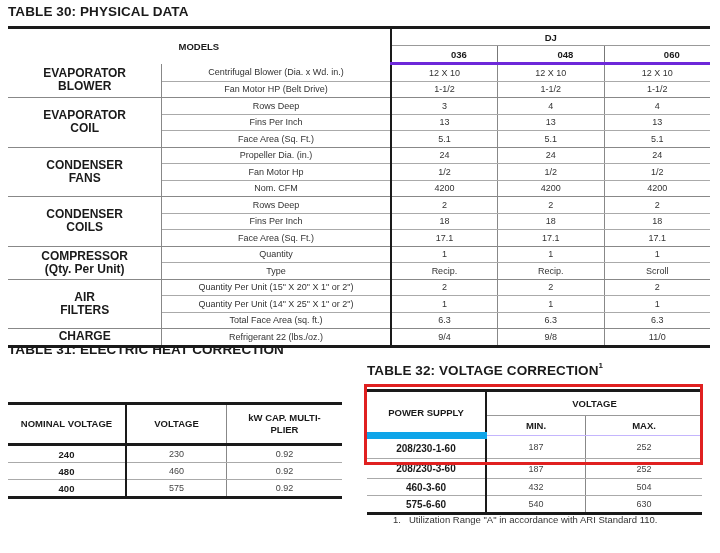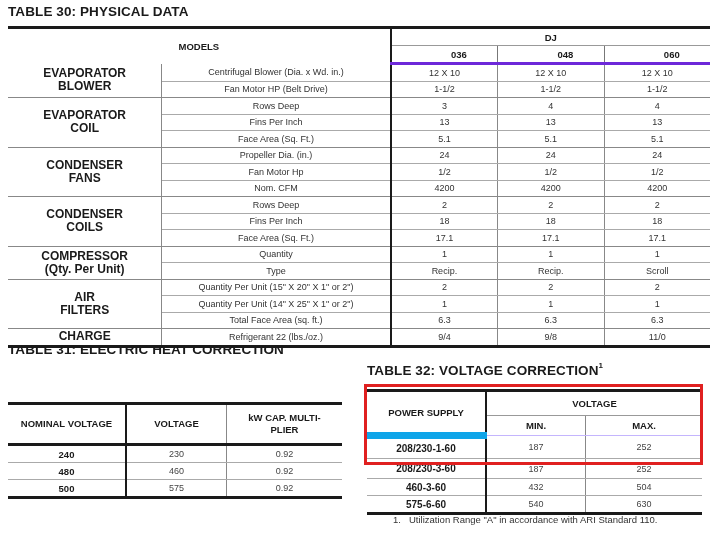--- a/index.html
+++ b/index.html
@@ -206,21 +206,21 @@
       <td class="c1 nom">240</td>
       <td class="c2">230</td>
       <td>0.92</td>
     </tr>
     <tr>
       <td class="c1 nom">480</td>
       <td class="c2">460</td>
       <td>0.92</td>
     </tr>
     <tr>
-      <td class="c1 nom">500</td>
+      <td class="c1 nom">400</td>
       <td class="c2">575</td>
       <td>0.92</td>
     </tr>
   </tbody>
 </table>
 
 <div class="title" style="left:367px; top:363px;">
   <span>TABLE 32: VOLTAGE CORRECTION</span><sup>1</sup>
 </div>
 

